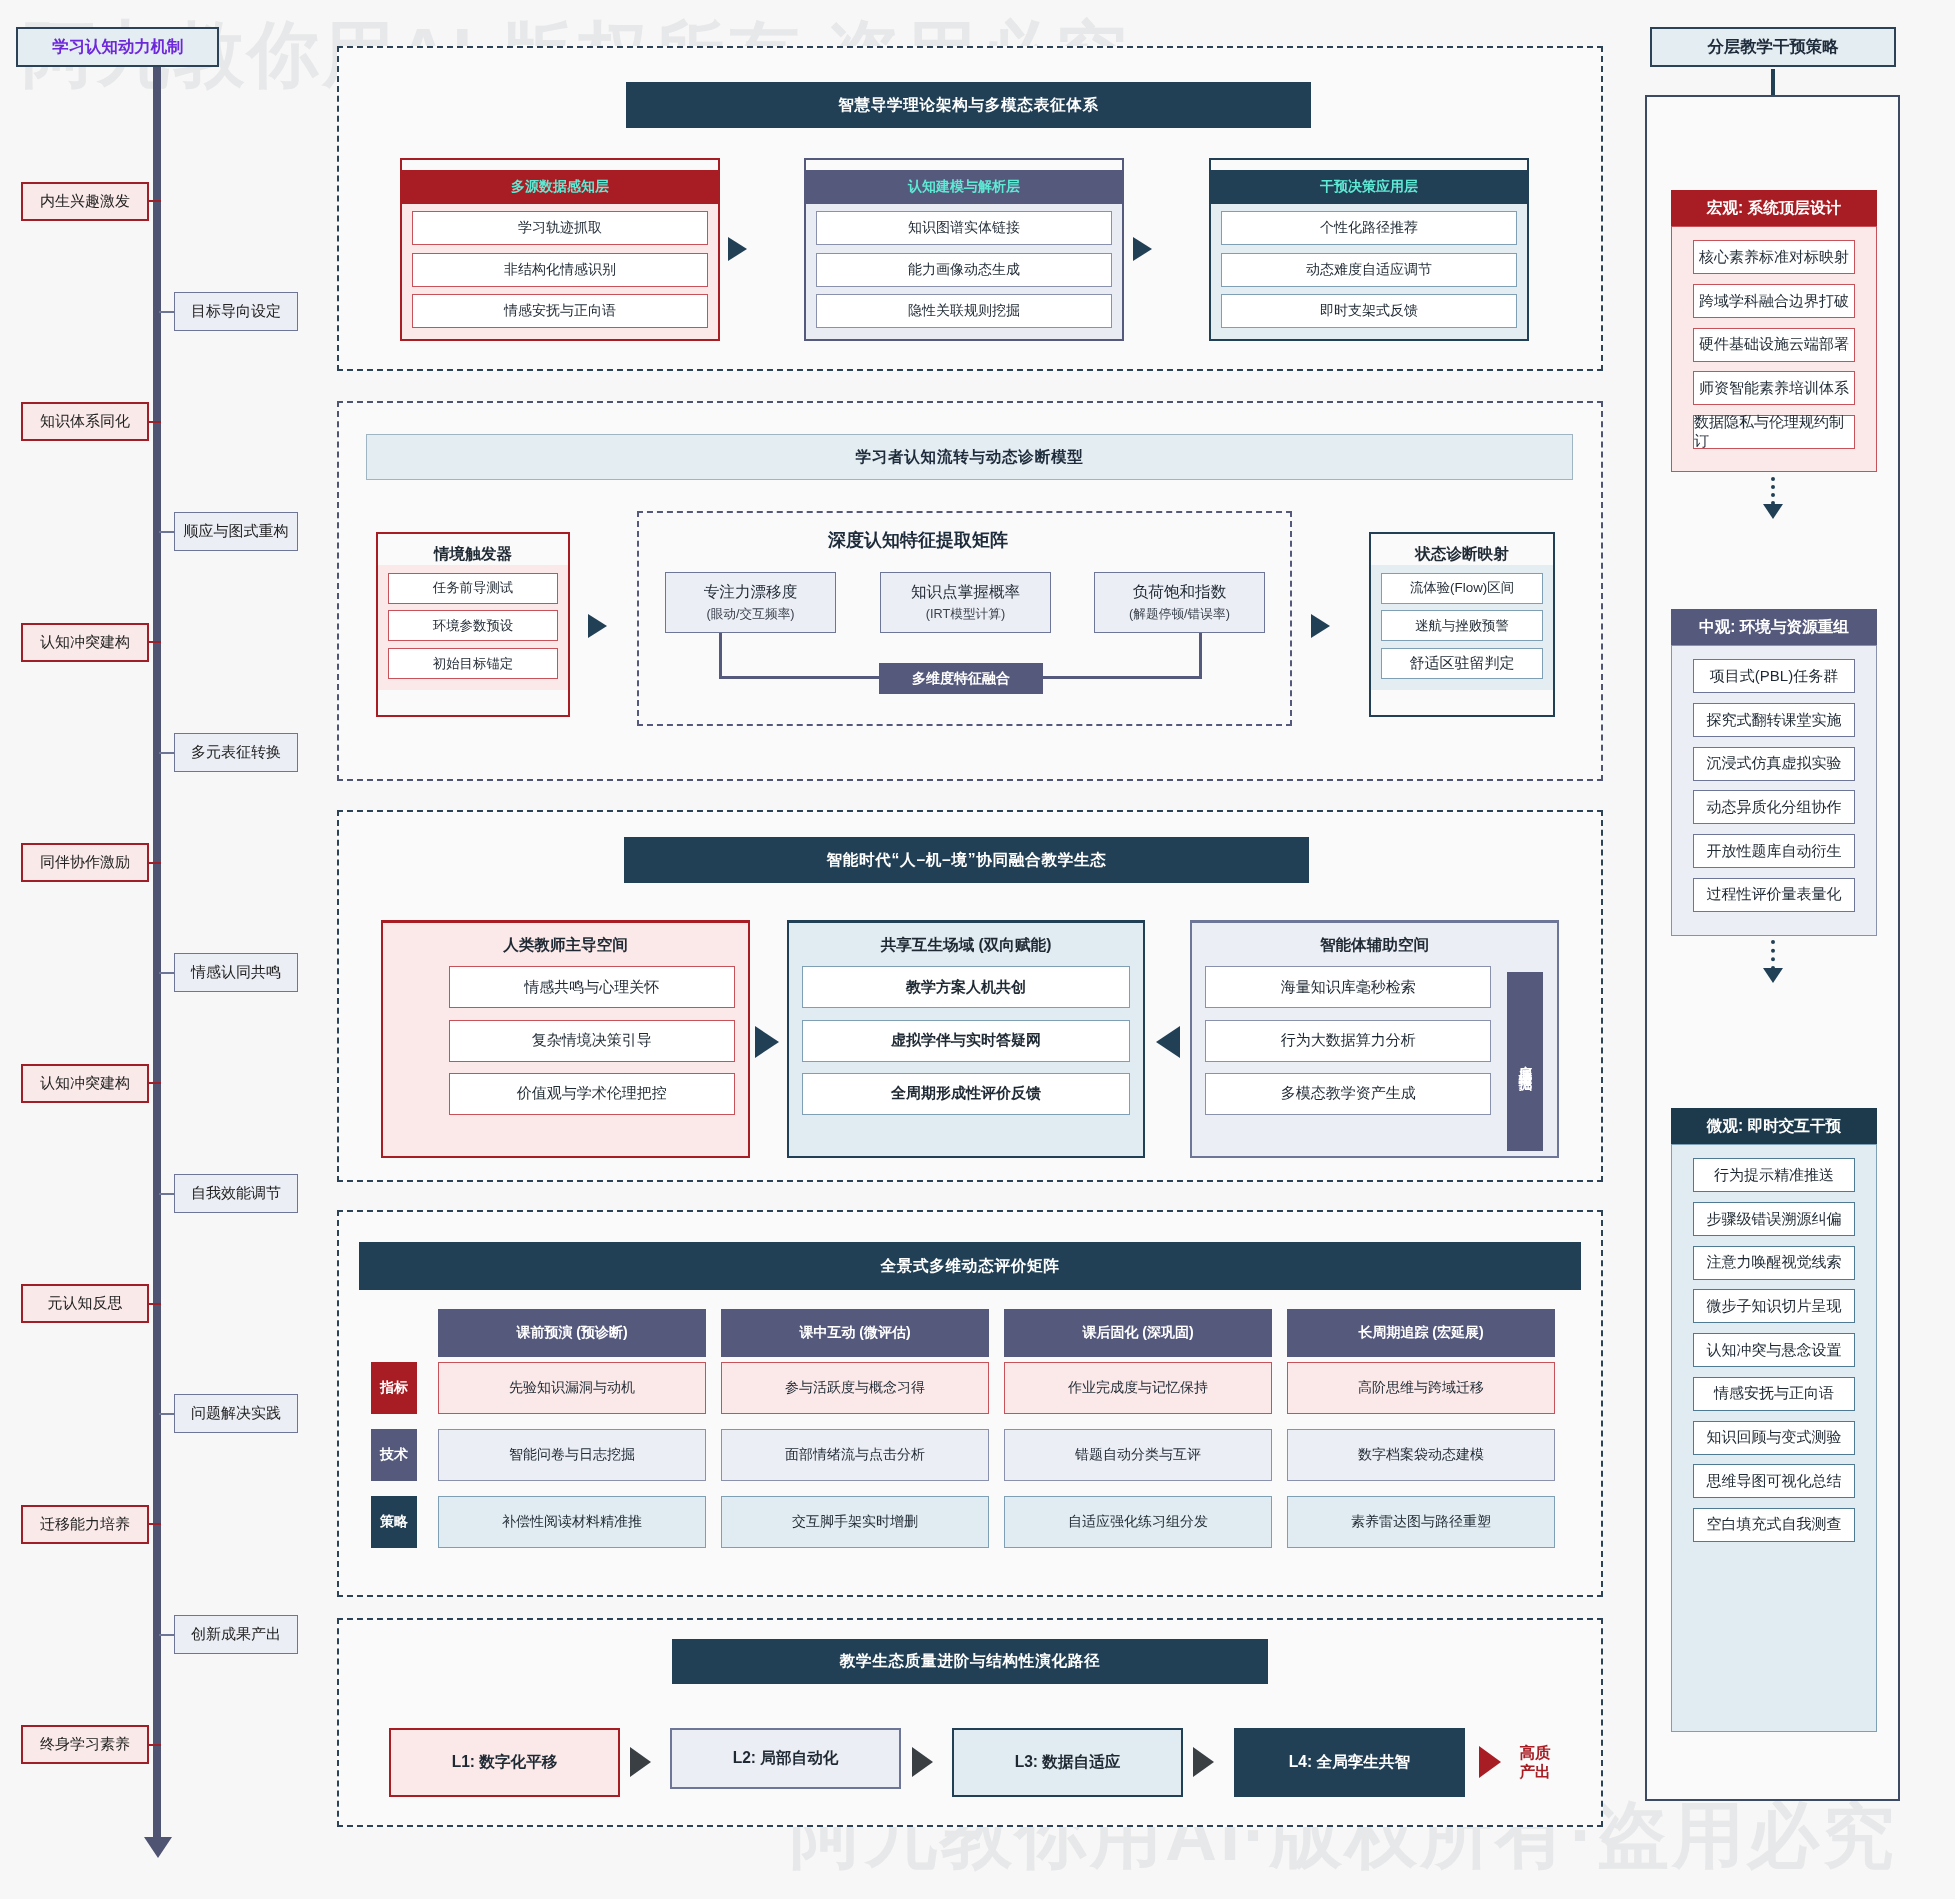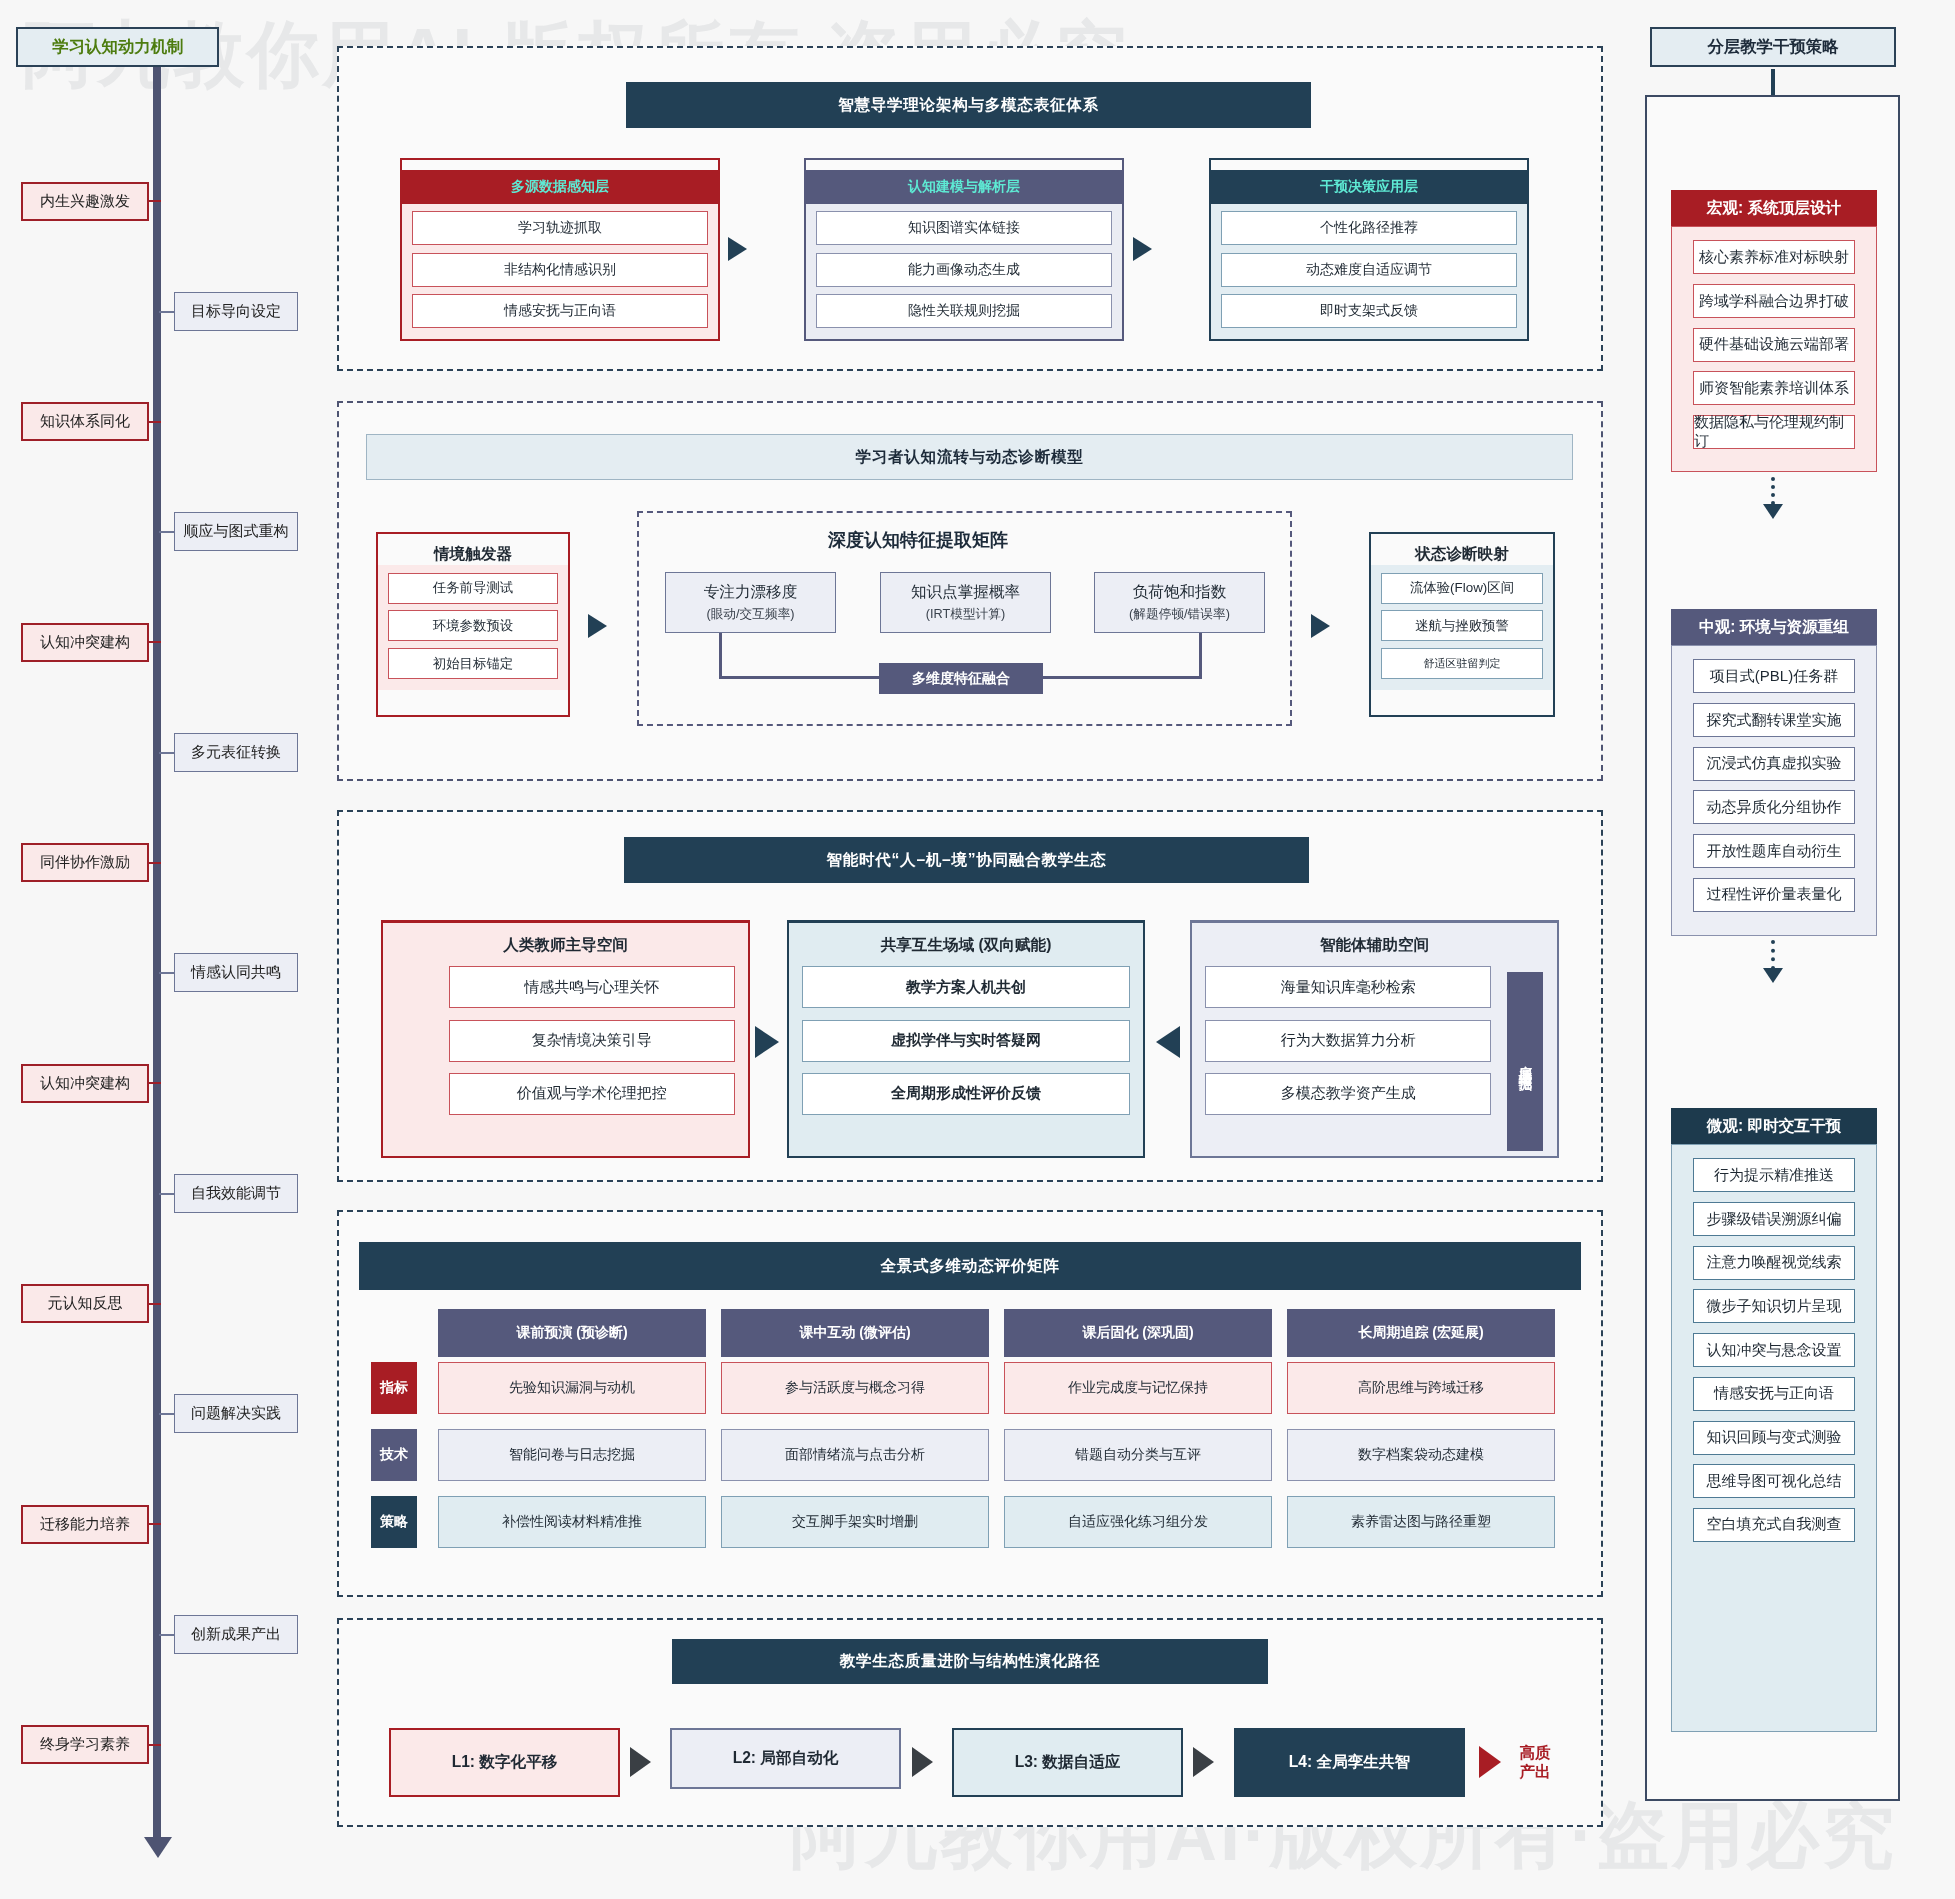--- a/index.html
+++ b/index.html
@@ -26,21 +26,21 @@
 
   
   #timeline{position:absolute;left:0;top:0;width:201px;height:1899px;}
   #tl-axis{position:absolute;left:153px;top:60px;width:8.2px;height:1788px;background:#4e5472;}
   #tl-arrow{position:absolute;left:144px;top:1837px;width:0;height:0;
     border-left:14px solid transparent;border-right:14px solid transparent;border-top:21px solid #4e5472;}
   #tl-title{
     position:absolute;left:16.4px;top:27px;width:203px;height:40px;
     box-sizing:border-box;border:2.2px solid #2b4257;background:#e4edf2;
     display:flex;align-items:center;justify-content:center;
-    font-weight:700;font-size:16.4px;color:#4d7c0f;z-index:3;
+    font-weight:700;font-size:16.4px;color:#6d28d9;z-index:3;
   }
   .tl-node{position:absolute;box-sizing:border-box;display:flex;align-items:center;justify-content:center;
     font-size:15px;height:39px;}
   .tl-left{left:21px;width:128px;border:2.2px solid #9e1f28;background:#fae9e9;color:#222;}
   .tl-right{left:174px;width:124px;border:1.5px solid #6d7696;background:#eceef5;color:#222;}
   .tl-stub{position:absolute;height:2.2px;}
   .tl-stub-l{left:149px;width:12px;background:#9e1f28;}
   .tl-stub-r{left:159px;width:16.4px;background:#6d7696;}
 
   
@@ -272,21 +272,21 @@
 <div class="lnk" style="left:1199px;top:633px;width:3px;height:46px"></div>
 <div class="lnk" style="left:1041px;top:676px;width:161px;height:3px"></div>
 <div class="fuse" style="left:879px;top:663px;width:164px;height:31px">多维度特征融合</div>
 
 <div class="arrow-r" style="left:1311px;top:614px"></div>
 <div class="col c-navy" style="left:1369px;top:532px;width:186px;height:185px">
   <div style="text-align:center;font-weight:700;font-size:15.6px;color:#1f2933;padding-top:10.4px;">状态诊断映射</div>
   <div class="col-body" style="padding-top:7.4px;gap:6.7px;">
     <div class="chip" style="height:31px;font-size:13.4px;">流体验(Flow)区间</div>
     <div class="chip" style="height:31px;font-size:13.4px;">迷航与挫败预警</div>
-    <div class="chip" style="height:31px;font-size:11px;">舒适区驻留判定</div>
+    <div class="chip" style="height:31px;font-size:15px;">舒适区驻留判定</div>
   </div>
 </div>
 
 <div class="panel" style="left:337px;top:810px;width:1266px;height:372px"></div>
 <div class="banner dark" style="left:624px;top:837px;width:685px;height:46px">智能时代“人–机–境”协同融合教学生态</div>
 
 <div class="vtab vtab-red" style="left:397px;top:972px;width:36px;height:179px">高阶思维启发</div>
 <div class="sp sp-red" style="left:381px;top:920px;width:369px;height:238px">
   <div class="sp-title">人类教师主导空间</div>
   <div class="sp-body" style="padding-left:66px;">

